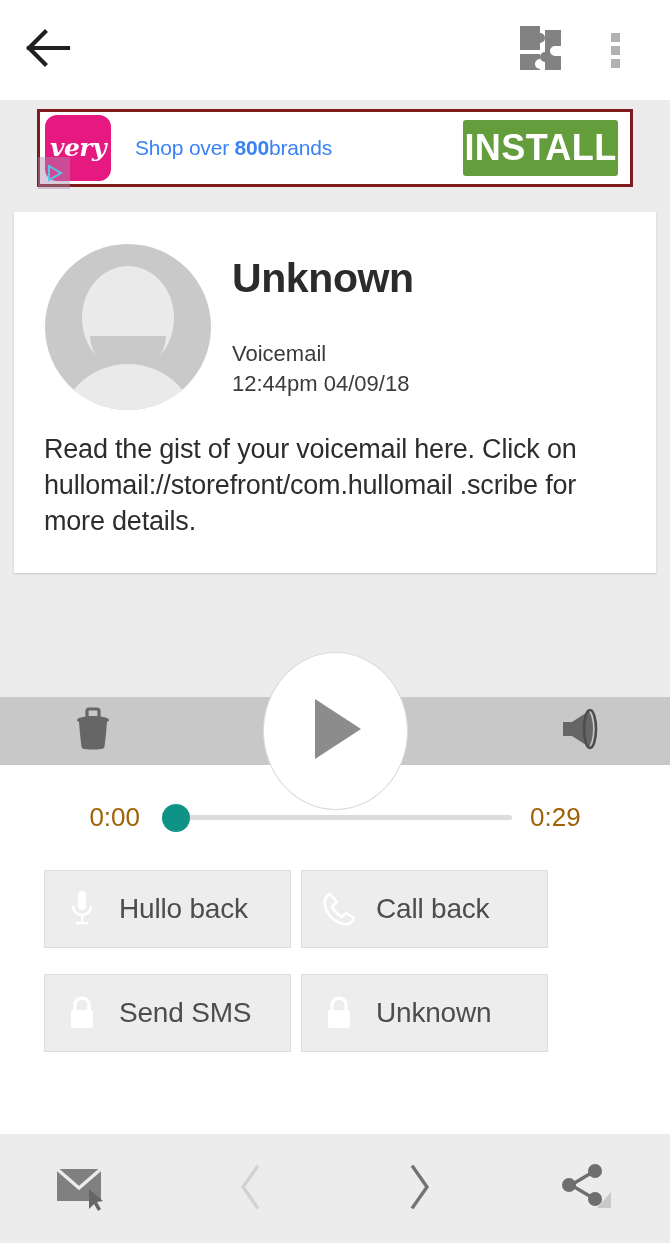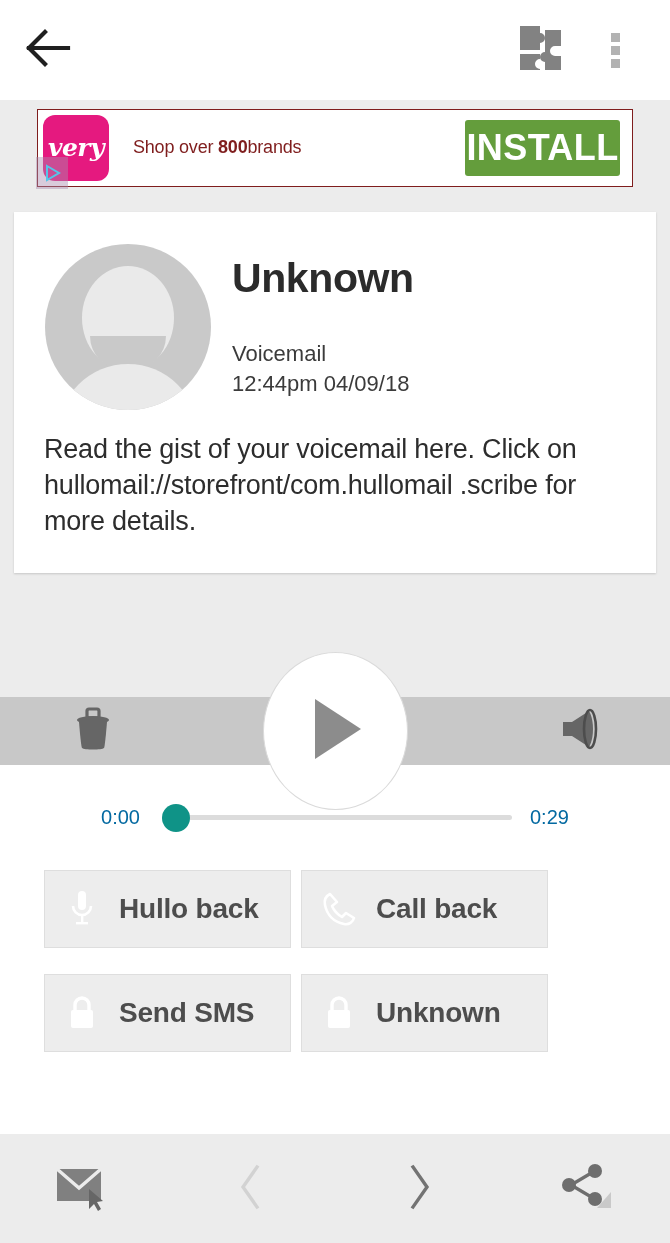--- a/index.html
+++ b/index.html
@@ -48,21 +48,21 @@
   .ad-wrap {
     position: absolute;
     left: 0; top: 100px;
     width: 670px; height: 95px;
     background: #ececec;
     display: flex; align-items: center; justify-content: center;
   }
   .ad-banner {
     width: 596px; height: 78px;
     background: #ffffff;
-    border: 1px solid #7f1d1d;
+    border: 3px solid #7f1d1d;
     display: flex;
     align-items: center;
     position: relative;
     box-sizing: border-box;
     cursor: pointer;
   }
   .ad-logo {
     width: 66px; height: 66px;
     margin-left: 5px;
     background: #e5197f;
@@ -82,22 +82,22 @@
   .ad-choices {
     position: absolute;
     left: -7px; bottom: -8px;
     width: 32px; height: 32px;
     background: rgba(170,140,175,0.45);
     display: flex; align-items: center; justify-content: center;
   }
   .ad-choices svg { display: block; }
   .ad-text {
     margin-left: 24px;
-    font-size: 18px;
-    color: #7f1d1d;
+    font-size: 21px;
+    color: #3b82f6;
     white-space: nowrap;
     letter-spacing: -0.2px;
   }
   .ad-text b { font-weight: bold; }
   .ad-install {
     position: absolute;
     right: 12px;
     width: 155px; height: 56px;
     background: #649d3c;
     border-radius: 3px;
@@ -220,22 +220,22 @@
   
   .seek-row {
     position: absolute;
     left: 0; top: 765px;
     width: 670px; height: 105px;
     background: #ffffff;
     display: flex;
     align-items: center;
   }
   .time-label {
-    font-size: 20px;
-    color: #0369a1;
+    font-size: 26px;
+    color: #a16207;
     width: 120px;
     text-align: center;
     flex: 0 0 auto;
   }
   .time-label.start { margin-left: 20px; text-align: right; }
   .time-label.end { margin-right: 20px; text-align: left; }
   .seek-track-wrap {
     flex: 1 1 auto;
     position: relative;
     height: 40px;
@@ -258,21 +258,20 @@
     cursor: pointer;
   }
 
   
   .action-grid {
     position: absolute;
     left: 0; top: 870px;
     width: 592px;
     padding: 0 44px;
     box-sizing: border-box;
-    font-weight: bold;
   }
   .action-row {
     display: flex;
     justify-content: space-between;
     margin-bottom: 26px;
   }
   .action-btn {
     width: 247px; height: 78px;
     background: #ededed;
     border: 1px solid #dedede;

